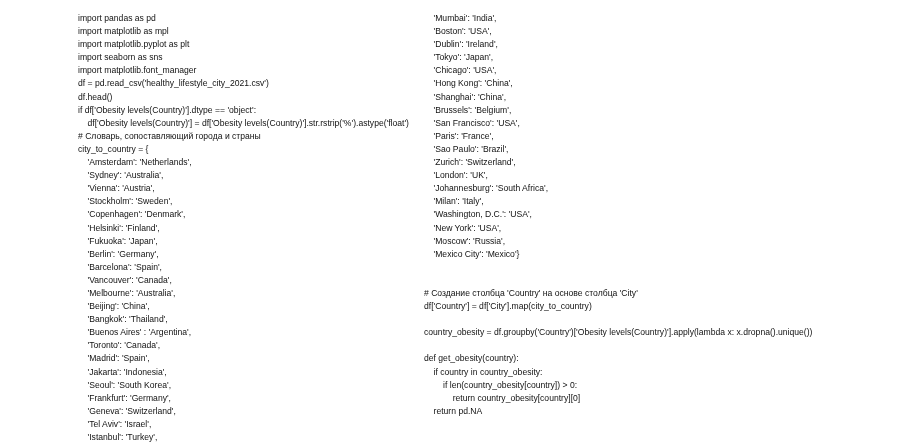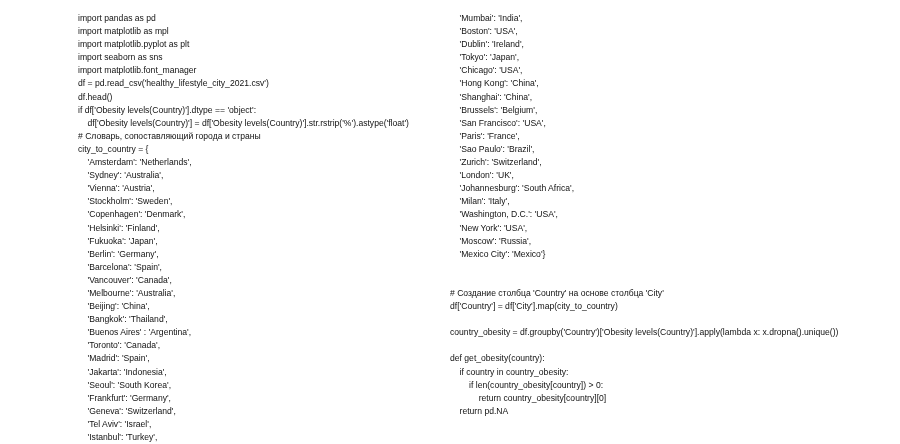--- a/index.html
+++ b/index.html
@@ -26,21 +26,21 @@
     font-size: 8.6px;
     line-height: 13.1px;
     white-space: pre;
   }
   .col-left {
     left: 50px;
     width: 380px;
     margin-left: 28px;
   }
   .col-right {
-    left: 450px;
+    left: 424px;
     width: 430px;
   }
   .code-line {
     white-space: pre;
     min-height: 13.1px;
   }
   .code-line.blank {
     min-height: 13.1px;
   }
 </style>

